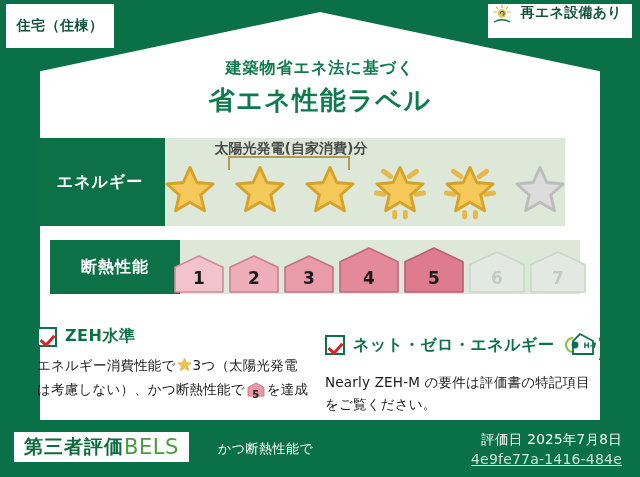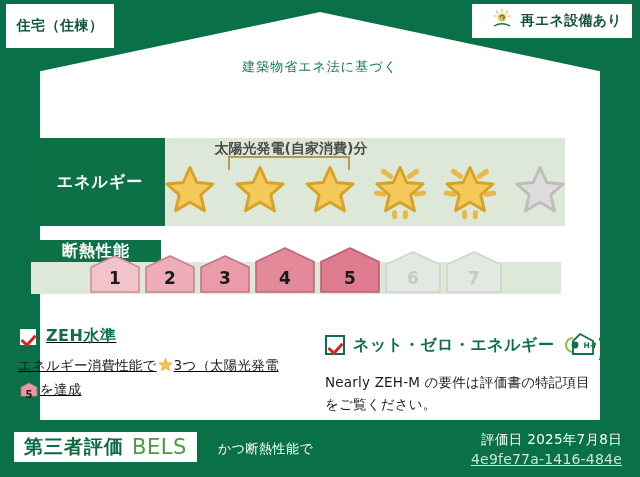--- a/index.html
+++ b/index.html
@@ -18,33 +18,33 @@
   }
 
   
   .badge-tl{
     position:absolute;left:6px;top:4px;width:108px;height:44px;background:#fff;
     display:flex;align-items:center;justify-content:center;
   }
   .badge-tl span{font-size:14px;font-weight:bold;color:#14543c;letter-spacing:.5px;}
   .badge-tr{
     position:absolute;right:8px;top:4px;height:34px;background:#fff;
-    display:flex;align-items:center;gap:6px;padding:0 10px 0 19px;
+    display:flex;gap:6px;padding:0 10px 0 3px;
   }
   .badge-tr .txt{font-size:14px;font-weight:bold;color:#14543c;letter-spacing:.3px;}
 
   
   .title-wrap{position:absolute;left:0;right:0;top:58px;text-align:center;}
-  .title-sub{font-size:13px;font-weight:normal;color:#0f7a4e;letter-spacing:1px;}
+  .title-sub{font-size:16px;font-weight:bold;color:#0f7a4e;letter-spacing:1px;}
   .title-main{font-size:26px;font-weight:bold;color:#0f7a4e;letter-spacing:1.5px;margin-top:4px;}
 
   
   .row{position:absolute;display:flex;align-items:stretch;}
   .row-energy{left:35px;top:138px;width:530px;height:88px;}
-  .row-insul{left:31px;top:240px;width:530px;height:54px;flex-direction:column;}
+  .row-insul{left:50px;top:240px;width:530px;height:54px;}
   .row-key{
     width:130px;background:#0d7148;color:#fff;
     display:flex;flex-direction:column;align-items:center;justify-content:center;
     font-size:16px;font-weight:bold;line-height:1.35;letter-spacing:1px;flex:none;
   }
   .row-val{flex:1;background:#dde8d9;position:relative;}
 
   
   .stars{position:absolute;left:0;right:0;bottom:4px;display:flex;align-items:flex-end;
          justify-content:center;gap:6px;padding:0 6px;}
@@ -64,21 +64,21 @@
   .hbadge{position:relative;display:flex;align-items:flex-end;justify-content:center;}
   .hbadge svg{display:block;}
   .hbadge .num{
     position:absolute;bottom:6px;left:0;right:0;text-align:center;
     font-size:17px;font-weight:bold;color:#1a1a1a;
   }
   .hbadge.off .num{color:#c2ccc2;}
 
   
   .crit{position:absolute;top:326px;}
-  .crit-left{left:18px;width:285px;text-decoration:underline;}
+  .crit-left{left:37px;width:285px;}
   .crit-right{left:325px;width:265px;}
   .crit-head{display:flex;align-items:center;gap:8px;}
   .chk{
     width:20px;height:20px;border:2px solid #0d7148;background:#fff;flex:none;
     position:relative;box-sizing:border-box;
   }
   .chk:after{
     content:"";position:absolute;left:4px;top:3px;width:6px;height:11px;
     border:solid #d8232a;border-width:0 3px 3px 0;transform:rotate(42deg);
   }
@@ -90,21 +90,21 @@
     position:absolute;left:0;right:0;bottom:0px;text-align:center;
     font-size:10px;font-weight:bold;color:#1a1a1a;
   }
   .zehm-logo{flex:none;display:flex;align-items:center;gap:2px;}
   .zehm-sub{font-size:4.5px;font-weight:bold;color:#0d7148;line-height:1.15;letter-spacing:.2px;}
 
   
   .footer{position:absolute;left:0;right:0;bottom:0;height:57px;background:#0a7048;}
   .bels-badge{
     position:absolute;left:14px;top:12px;height:30px;background:#fff;
-    display:flex;align-items:center;gap:8px;padding:0 10px;
+    display:flex;align-items:center;padding:0 10px;
   }
   .bels-jp{font-size:19px;font-weight:bold;color:#0d6b3f;letter-spacing:1px;}
   .bels-en{font-size:21px;font-weight:normal;color:#4a9b3e;letter-spacing:.5px;}
   .bldg-name{position:absolute;left:218px;top:20px;font-size:13px;color:#ffffff;letter-spacing:.5px;}
   .foot-date{position:absolute;right:18px;top:11px;font-size:13.5px;color:#fff;letter-spacing:.3px;padding-left:32px;}
   .foot-id{position:absolute;right:18px;top:31px;font-size:14px;color:#cfe3d7;letter-spacing:.2px;text-decoration:underline;}
 </style>
 </head>
 <body>
 
@@ -129,20 +129,21 @@
         <circle cx="11" cy="9.5" r="4.2" fill="#f0bf55"></circle>
         <path d="M9.2 9.5a2 2 0 1 1 2.6 1.9" fill="none" stroke="#0d7148" stroke-width="1.1"></path>
         <path d="M3 18 Q11 13.5 19 18" fill="none" stroke="#0d7148" stroke-width="1.3"></path>
       </svg>
     </span>
     <span class="txt">再エネ設備あり</span>
   </div>
 
   <div class="title-wrap">
     <div class="title-sub">建築物省エネ法に基づく</div>
+    <div class="title-main">省エネ性能ラベル</div>
   </div>
 
   <div class="row row-energy">
     <div class="row-key">
       <span>エネルギー</span>
     </div>
     <div class="row-val">
       <div class="solar-note">太陽光発電(自家消費)分</div>
       <div class="stars" id="stars">
           <div class="star-cell"><svg width="64" height="62" viewBox="-2 -2 28 30">
@@ -238,21 +239,21 @@
 
   <div class="crit crit-left">
     <div class="crit-head">
       <span class="chk"></span>
       <span class="crit-title">ZEH水準</span>
     </div>
     <div class="crit-body">
       <span>エネルギー消費性能で</span><span class="inline-star"><svg width="15" height="15" viewBox="0 0 24 24">
             <polygon points="12,2 15,9 22.5,9.5 16.8,14.4 18.6,21.8 12,17.7 5.4,21.8 7.2,14.4 1.5,9.5 9,9" fill="#f2c24a" stroke="#d6a633" stroke-width="1"></polygon>
           </svg></span><span>3つ（太陽光発電</span><br>
-      <span class="inline-house"><svg width="18" height="15" viewBox="0 0 20 17">
+      <span>は考慮しない）、かつ断熱性能で</span><span class="inline-house"><svg width="18" height="15" viewBox="0 0 20 17">
             <polygon points="10,1 19,6 19,16 1,16 1,6" fill="#e79aa6" stroke="#c4727f" stroke-width="1"></polygon>
           </svg><span class="n">5</span></span><span>を達成</span>
     </div>
   </div>
 
   <div class="crit crit-right">
     <div class="crit-head">
       <span class="chk"></span>
       <span class="crit-title">ネット・ゼロ・エネルギー</span>
       <span class="zehm-logo">

